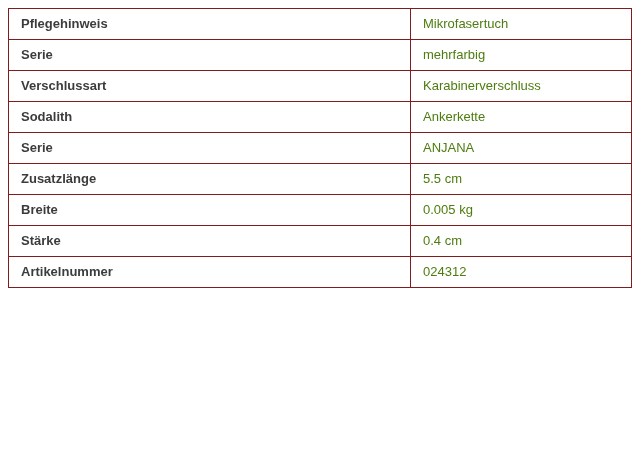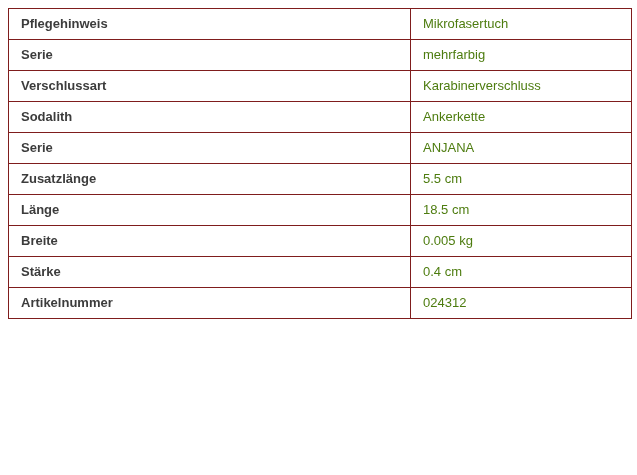--- a/index.html
+++ b/index.html
@@ -74,24 +74,20 @@
     <td class="spec-value">ANJANA</td>
   </tr>
 
   <tr>
     <td class="spec-label">Zusatzlänge</td>
     <td class="spec-value">5.5 cm</td>
   </tr>
 
 
 
-  <tr>
-    <td class="spec-label">Länge</td>
-    <td class="spec-value">18.5 cm</td>
-  </tr>
 
   <tr>
     <td class="spec-label">Breite</td>
     <td class="spec-value">0.005 kg</td>
   </tr>
 
   <tr>
     <td class="spec-label">Stärke</td>
     <td class="spec-value">0.4 cm</td>
   </tr>

